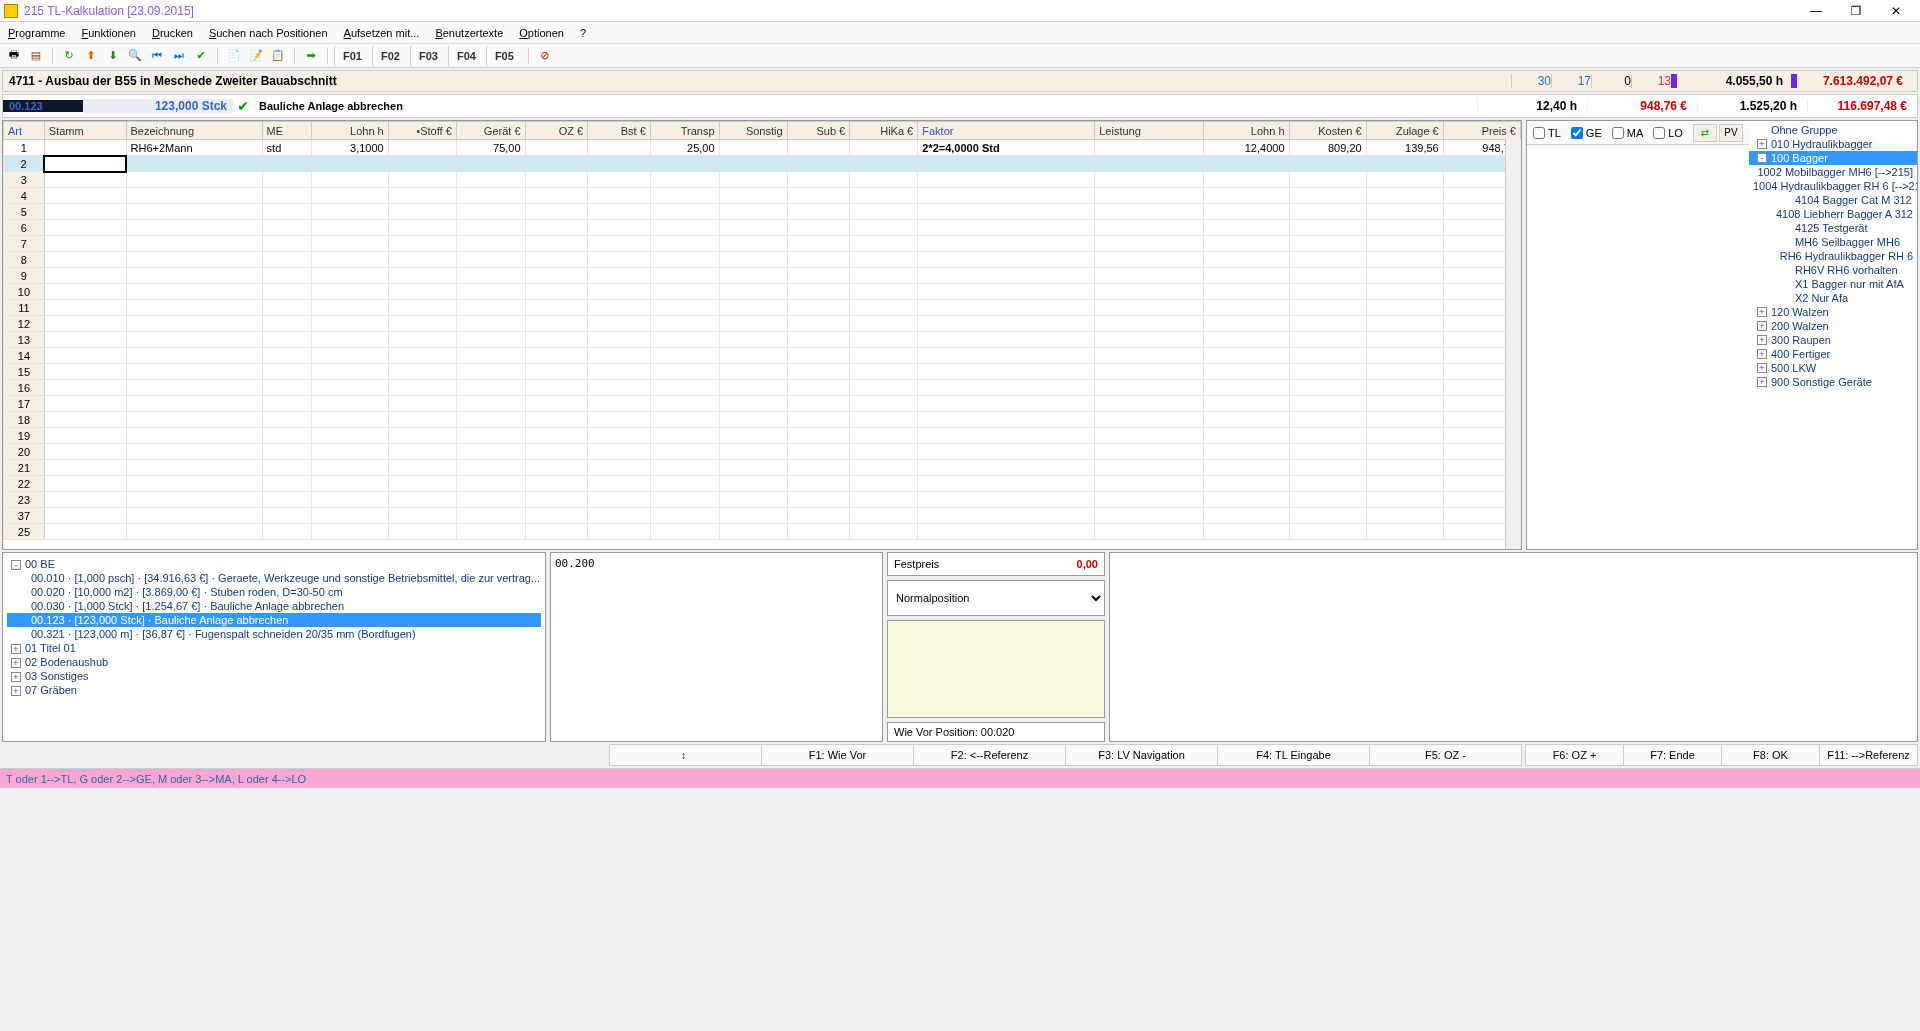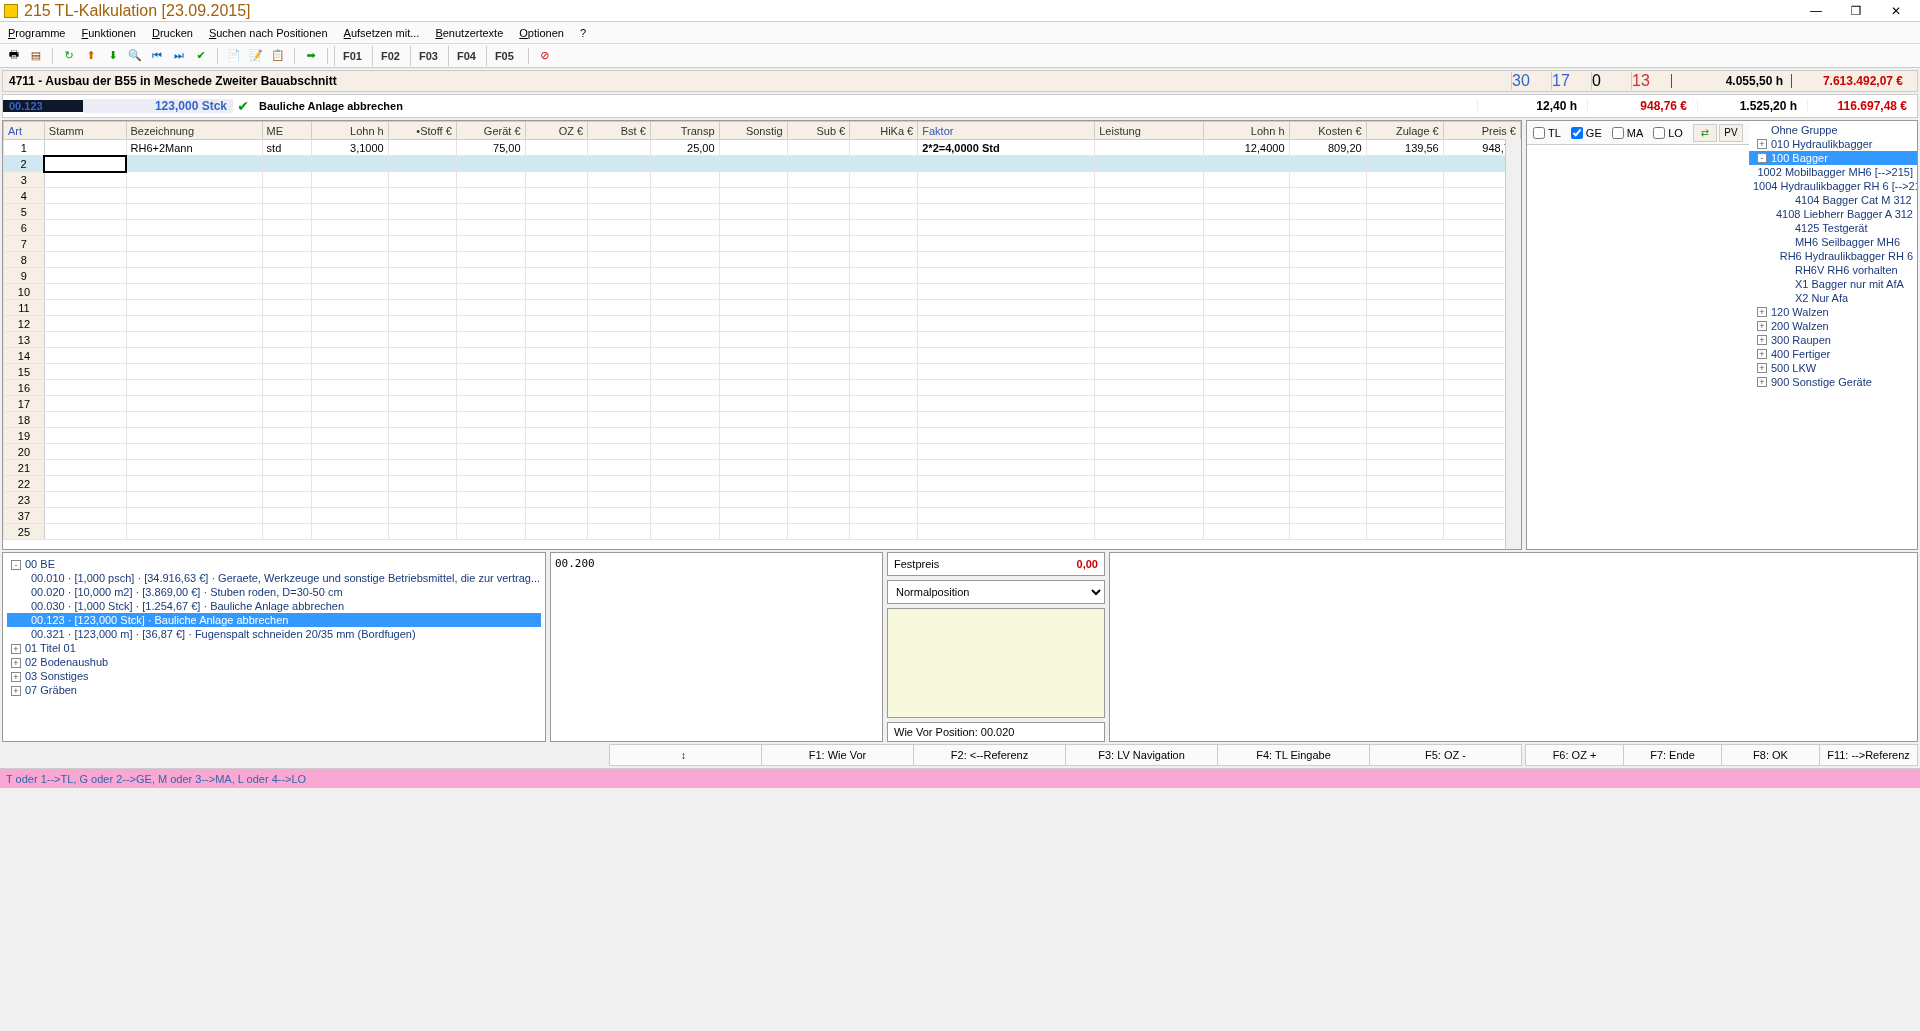--- a/index.html
+++ b/index.html
@@ -1,38 +1,38 @@
 <!DOCTYPE html>
 <html><head>
 <meta charset="utf-8">
 <style>
 * { box-sizing: border-box; margin: 0; padding: 0; font-family: "Segoe UI", Tahoma, sans-serif; font-size: 11px; }
 body { background: #f0f0f0; width: 1920px; height: 1031px; overflow: hidden; }
 
 .titlebar { height: 22px; background: #fff; display: flex; align-items: center; padding: 0 4px; border-bottom: 1px solid #ccc; }
 .titlebar .app-icon { width: 14px; height: 14px; background: #ffcc00; border: 1px solid #aa8800; margin-right: 6px; }
-.titlebar .title { flex: 1; color: #a16207; font-size: 16px; }
+.titlebar .title { flex: 1; color: #8b5cf6; font-size: 12px; }
 .titlebar .win-btn { width: 40px; height: 20px; display: flex; align-items: center; justify-content: center; color: #000; font-size: 12px; }
 
 .menubar { height: 22px; background: #fafafa; display: flex; align-items: center; padding: 0 8px; gap: 16px; border-bottom: 1px solid #ddd; }
 .menubar .menu-item { color: #000; cursor: pointer; }
 .menubar .menu-item::first-letter { text-decoration: underline; }
 
 .toolbar { height: 24px; background: #fafafa; display: flex; align-items: center; padding: 0 4px; gap: 2px; border-bottom: 1px solid #ccc; }
 .tb-btn { width: 20px; height: 20px; display: flex; align-items: center; justify-content: center; cursor: pointer; border: 1px solid transparent; }
 .tb-sep { width: 1px; height: 16px; background: #ccc; margin: 0 4px; }
 .tb-fbtn { padding: 0 8px; height: 20px; display: flex; align-items: center; font-weight: bold; color: #333; cursor: pointer; border-left: 1px solid #ccc; }
 .tb-fbtn:first-of-type { border-left: none; }
 
 .project-bar { height: 22px; background: #f5efe5; border: 1px solid #ccc; margin: 2px; display: flex; align-items: center; padding: 0 6px; }
 .project-bar .title { flex: 1; font-weight: bold; color: #000; font-size: 12px; }
-.project-bar .stat { width: 40px; text-align: left; border-left: 1px solid #ccc; font-size: 16px; }
+.project-bar .stat { width: 40px; text-align: right; border-left: 1px solid #ccc; font-size: 12px; }
 .project-bar .stat.blue { color: #3366cc; }
 .project-bar .stat.red { color: #cc3333; }
-.project-bar .total { width: 120px; text-align: right; padding-right: 8px; border-left: 1px solid #6d28d9; font-weight: bold; font-size: 12px; }
+.project-bar .total { width: 120px; text-align: right; padding-right: 8px; border-left: 6px solid #6d28d9; font-weight: bold; font-size: 12px; }
 .project-bar .total.red { color: #cc0000; }
 
 .position-bar { height: 24px; background: #fff; border: 1px solid #ccc; margin: 2px; display: flex; align-items: center; }
 .position-bar .code { width: 80px; padding: 0 6px; color: #3366cc; font-weight: bold; background: #0f172a; }
 .position-bar .qty { width: 150px; text-align: right; padding-right: 6px; color: #3366cc; font-weight: bold; background: #ececf5; font-size: 12px; }
 .position-bar .check { width: 20px; text-align: center; color: #009900; font-size: 14px; }
 .position-bar .desc { flex: 1; padding: 0 6px; font-weight: bold; color: #000; }
 .position-bar .val { width: 110px; text-align: right; padding-right: 10px; font-weight: bold; font-size: 12px; border-left: 1px solid #eee; }
 .position-bar .val.red { color: #cc0000; }
 
@@ -67,21 +67,21 @@
 .lv-node { padding: 1px 2px; color: #1a3a7a; white-space: nowrap; cursor: pointer; }
 .lv-node.selected { background: #3399ff; color: #fff; }
 .lv-node .toggle { width: 10px; height: 10px; border: 1px solid #888; display: inline-flex; align-items: center; justify-content: center; margin-right: 4px; font-size: 9px; background: #fff; color: #555; }
 
 .code-panel { flex: 0 0 333px; border: 1px solid #999; background: #fff; padding: 4px; font-family: monospace; }
 
 .right-panel { flex: 0 0 218px; display: flex; flex-direction: column; gap: 4px; }
 .festpreis { border: 1px solid #999; background: #fff; height: 24px; display: flex; align-items: center; padding: 0 6px; }
 .festpreis .lbl { flex: 1; }
 .festpreis .val { color: #cc0000; font-weight: bold; }
-.pos-type { border: 1px solid #999; background: #fff; height: 24px; display: flex; align-items: center; }
+.pos-type { border: 1px solid #999; background: #fff; height: 36px; display: flex; align-items: center; }
 .pos-type select { flex: 1; border: none; padding: 2px 4px; background: #fff; font-size: 11px; }
 .notes { flex: 1; border: 1px solid #999; background: #f8f8dc; }
 .wievor { border: 1px solid #999; background: #fff; height: 20px; padding: 2px 6px; display: flex; align-items: center; }
 
 .bottom-right-filler { flex: 1; border: 1px solid #999; background: #fff; }
 
 .fkey-bar { height: 22px; display: flex; margin: 2px; gap: 4px; }
 .fkey-left { display: flex; flex: 1; }
 .fkey { flex: 1; border: 1px solid #ccc; background: #fafafa; display: flex; align-items: center; justify-content: center; font-size: 11px; margin-left: -1px; cursor: pointer; }
 .fkey .icon { margin-right: 4px; font-size: 10px; }

